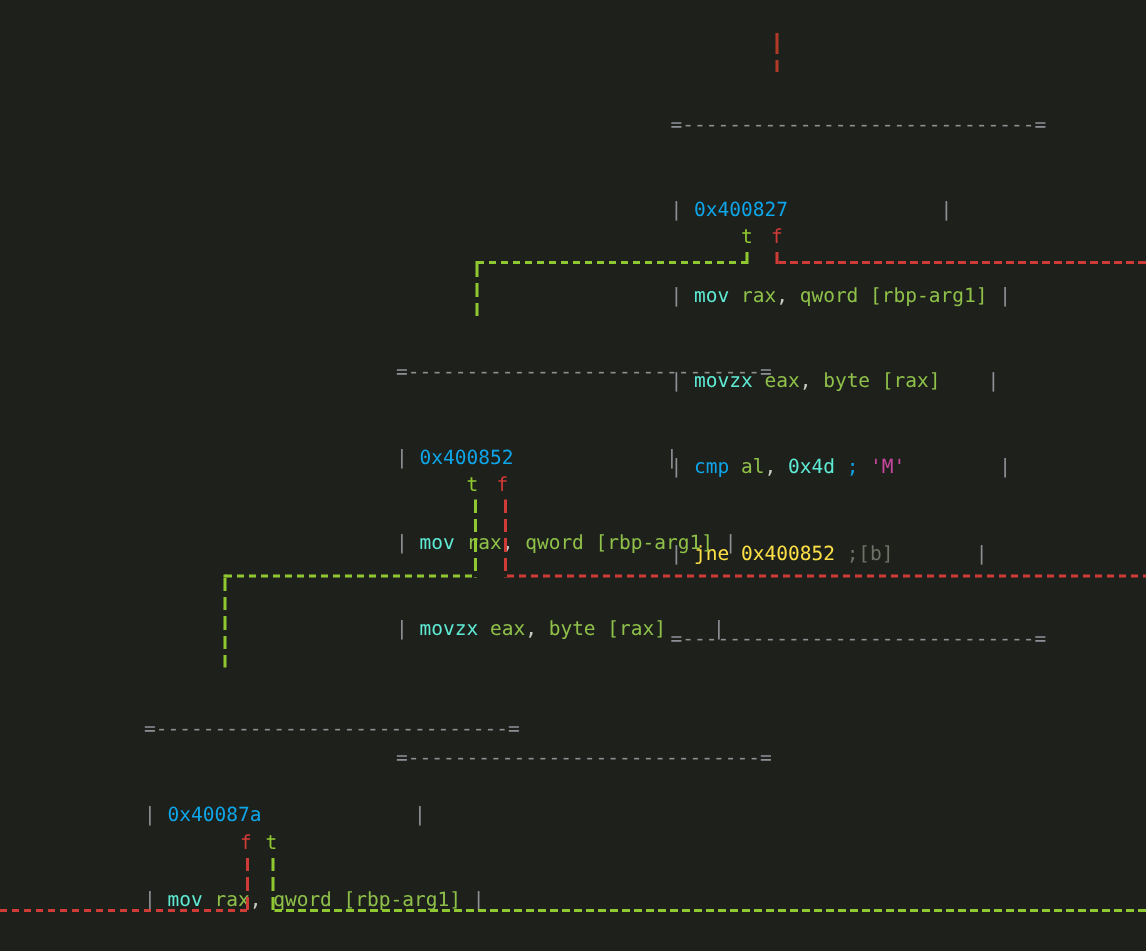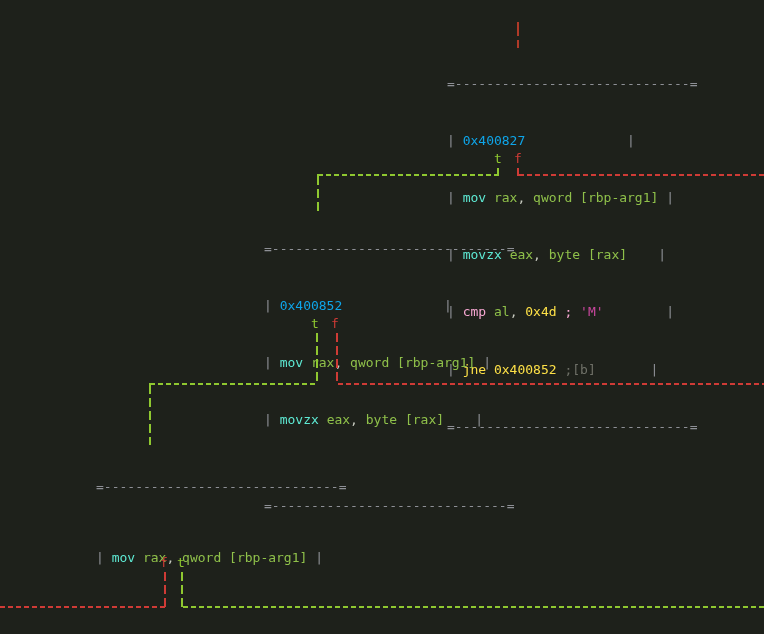--- a/index.html
+++ b/index.html
@@ -49,23 +49,23 @@
     display: block;
   }
 
   
   .bborder  { color: #8e9096; }
   .bpipe    { color: #8e9096; }
 
   
   .c-addr   { color: #0ea5e9; }   
   .c-mn     { color: #5eead4; }   
-  .c-mn-dim { color: #f9a8d4; }   
+  .c-mn-dim { color: #0ea5e9; }   
   .c-reg    { color: #8fc04a; }   
-  .c-num    { color: #fde047; }   
+  .c-num    { color: #5eead4; }   
   .c-str    { color: #c9479e; }   
   .c-jmp    { color: #fde047; text-align: center; }   
   .c-cmt    { color: #6f7168; }   
   .c-punct  { color: #c8cbc0; }
 
   .lbl-t    { color: #8fc830; }
   .lbl-f    { color: #cf3b36; }
 
   
   .hdash {
@@ -169,20 +169,21 @@
   <div class="hdash t" style="left:150px; top:383px; width:168px;"></div>
   <div class="corner t" style="left:149px; top:383px;"></div>
   <div class="vdash t" style="left:149px; top:385px; height:60px;"></div>
 
   <div class="vdash f" style="left:336px; top:333px; height:52px;"></div>
   <div class="hdash f" style="left:338px; top:383px; width:426px;"></div>
 
   <div class="bb" style="left:96px; top:451px;">
     <span class="brow bborder">=------------------------------=</span>
 
+    <span class="brow"><span class="bpipe">| </span><span class="c-addr">0x40087a</span><span class="bpipe">             |</span></span>
 
     <span class="brow"><span class="bpipe">| </span><span class="c-mn">mov </span><span class="c-reg">rax</span><span class="c-punct">, </span><span class="c-reg">qword [rbp-arg1]</span><span class="bpipe"> |</span></span>
 
     
 
     
 
     
 
     

